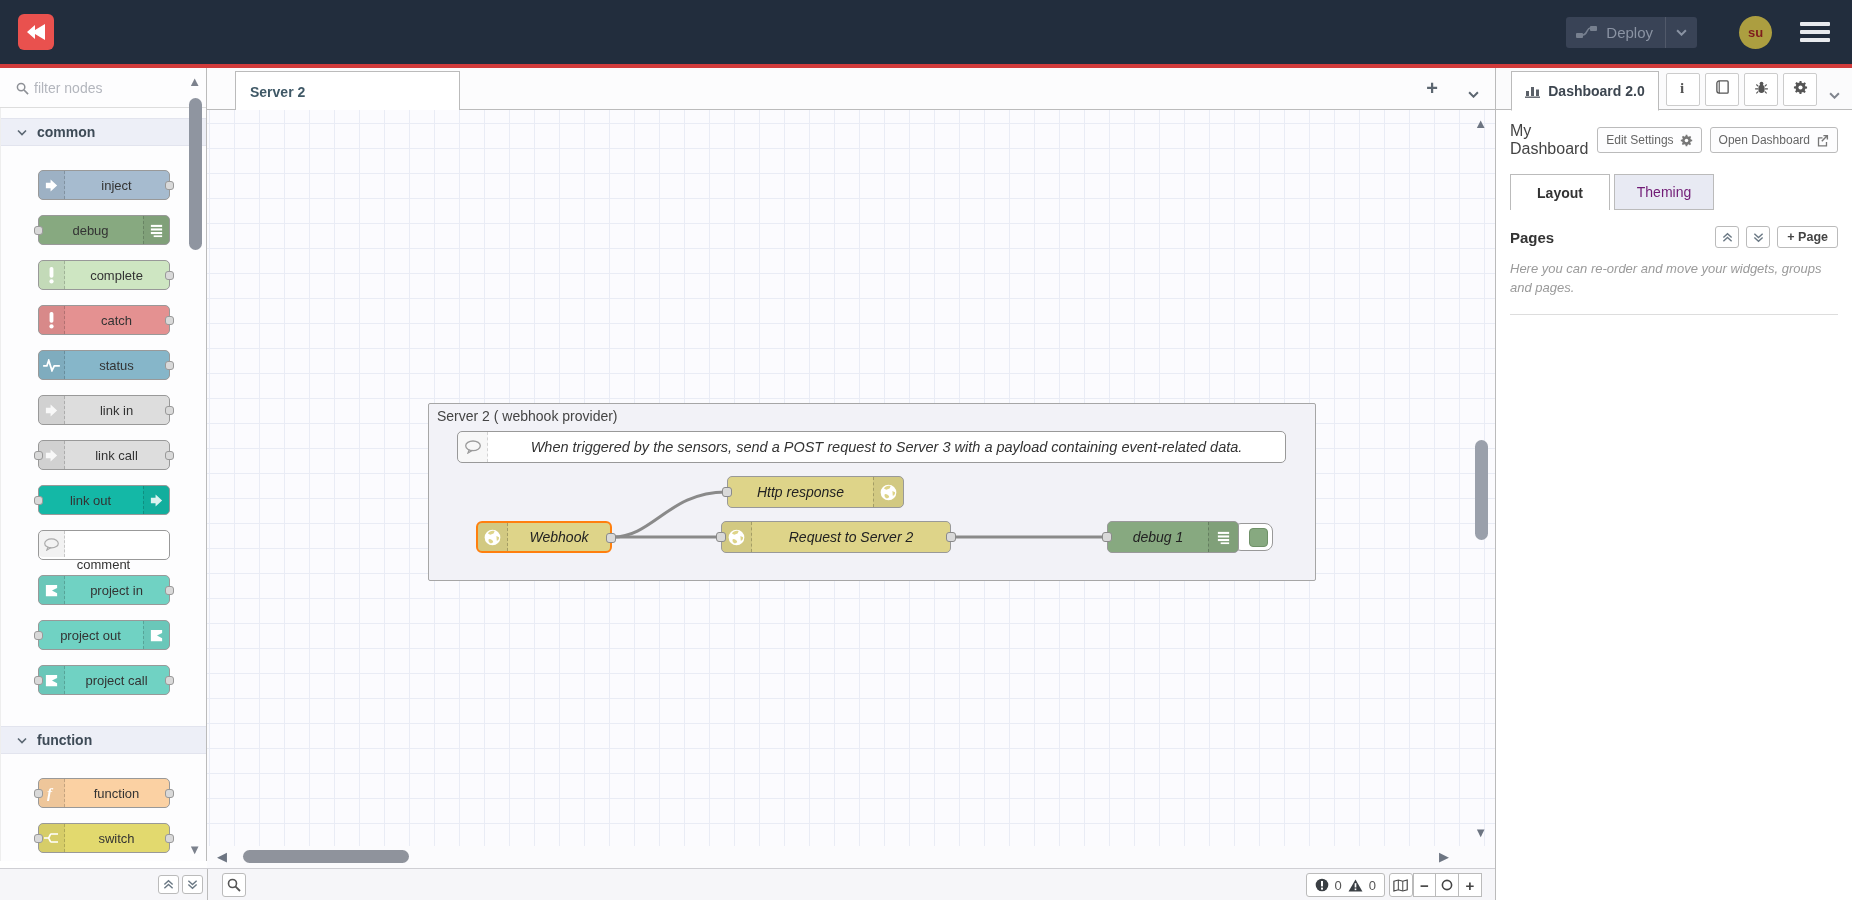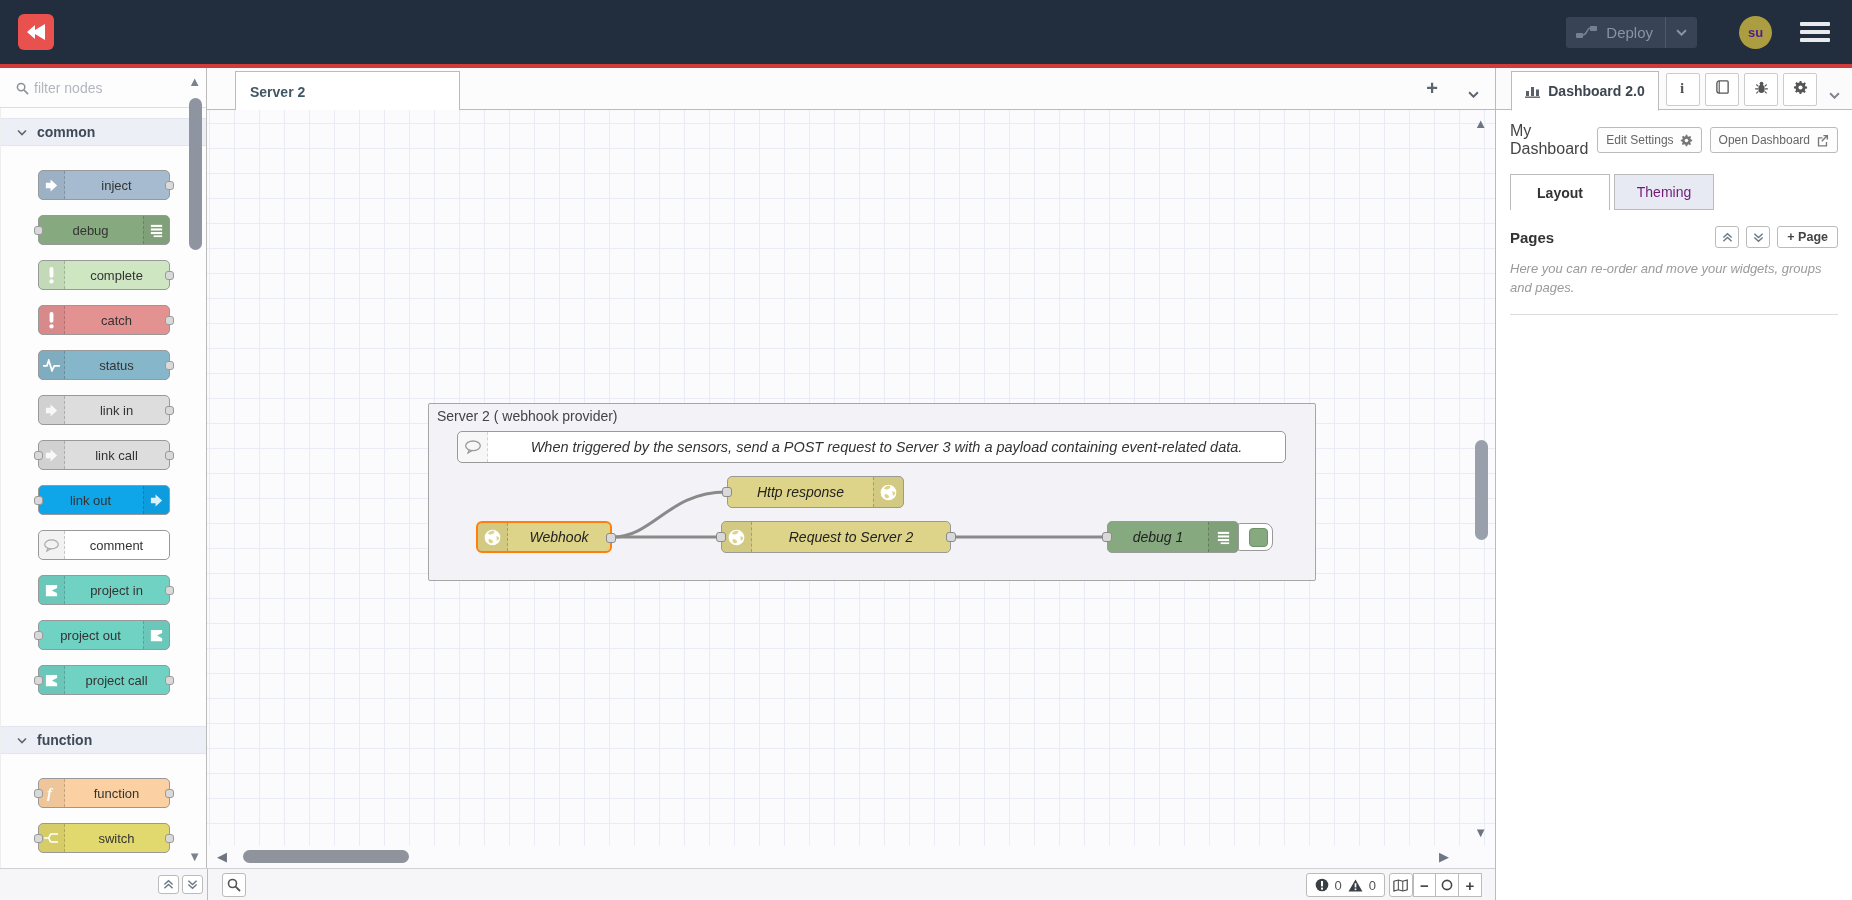--- a/index.html
+++ b/index.html
@@ -7,27 +7,27 @@
 
   
   .header { position:absolute; left:0; top:0; width:1852px; height:64px; background:#222d3d; display:flex; align-items:center; }
   .logo { width:36px; height:36px; border-radius:6px; background:#e9514e; margin-left:18px; display:flex; align-items:center; justify-content:center; }
   .app-title { color:#fff; font-size:19px; margin-left:14px; letter-spacing:.2px; }
   .header-right { position:absolute; right:0; top:0; height:64px; display:flex; align-items:center; }
   .deploy-btn { height:31px; background:#394356; border-radius:3px; display:flex; align-items:center; color:#8a93a3; font-size:15px; margin-right:42px; cursor:default; }
   .deploy-main { display:flex; align-items:center; padding:0 12px 0 10px; }
   .deploy-label { margin-left:8px; }
   .deploy-caret { border-left:1px solid rgba(255,255,255,.12); padding:0 10px; height:100%; display:flex; align-items:center; }
-  .avatar { width:33px; height:33px; border-radius:50%; background:#ac9e40; color:#4c1d95; font-size:13px; font-weight:bold; display:flex; align-items:center; justify-content:center; margin-right:28px; cursor:pointer; }
+  .avatar { width:33px; height:33px; border-radius:50%; background:#ac9e40; color:#7f1d1d; font-size:13px; font-weight:bold; display:flex; align-items:center; justify-content:center; margin-right:28px; cursor:pointer; }
   .hamburger { width:30px; margin-right:22px; cursor:pointer; }
   .hamburger span { display:block; height:4px; background:#e8eaee; border-radius:1px; margin:4px 0; }
   .red-line { position:absolute; left:0; top:64px; width:1852px; height:4px; background:#d23b3b; }
 
   
-  .palette { position:absolute; left:0; top:68px; width:207px; bottom:32px; background:#fdfdfe; border-right:1px solid #bbb; }
+  .palette { position:absolute; left:0; top:68px; width:207px; bottom:39px; background:#fdfdfe; border-right:1px solid #bbb; }
   .search-row { position:relative; height:40px; border-bottom:1px solid #ddd; }
   .search-row input { position:absolute; left:34px; top:8px; width:160px; height:24px; border:none; outline:none; font-size:14px; color:#444; background:transparent; font-family:"Liberation Sans",sans-serif; }
   .search-row input::placeholder { color:#b3b6bd; }
   .search-glyph { position:absolute; left:16px; top:13px; }
   .palette-content { position:absolute; left:0; top:40px; right:0; bottom:0; overflow:hidden; border-left:1px solid #eee; }
   .pcat-header { height:28px; background:#edeff7; border-top:1px solid #e2e4ee; border-bottom:1px solid #e2e4ee; display:flex; align-items:center; padding-left:16px; margin-top:10px; cursor:pointer;text-align:right; }
   .pcat-header:first-child { margin-top:10px; }
   .pcat-label { font-size:14px; font-weight:bold; color:#3e4b57; margin-left:10px; }
   .pcat-items { padding:24px 0 6px 0; }
   .pnode { position:relative; width:132px; height:30px; margin:0 auto 15px auto; border:1px solid #999; border-radius:5px; display:flex; cursor:grab; }
@@ -227,30 +227,30 @@
         <div class="pnode" style="background: rgb(221, 221, 221);">
           <span class="picon side-l">
             <svg width="15" height="15" viewBox="0 0 16 16">
               <path d="M2 5h5V1.5L14 8l-7 6.5V11H2z" fill="rgba(255,255,255,.85)"></path>
             </svg>
           </span>
           <span class="plabel">link call</span>
           <span class="pport l"></span>
           <span class="pport r"></span>
         </div>
-        <div class="pnode" style="background: #0ea5e9;">
+        <div class="pnode" style="background: #14b8a6;">
           <span class="plabel">link out</span>
           <span class="picon side-r">
             <svg width="15" height="15" viewBox="0 0 16 16">
               <path d="M2 5h5V1.5L14 8l-7 6.5V11H2z" fill="rgba(255,255,255,.85)"></path>
             </svg>
           </span>
           <span class="pport l"></span>
         </div>
-        <div class="pnode" style="background: rgb(255, 255, 255);">
+        <div class="pnode" style="background: rgb(255, 255, 255); flex-direction: column;">
           <span class="picon side-l">
             <svg width="17" height="13" viewBox="0 0 18 14">
               <ellipse cx="9" cy="5.8" rx="7.3" ry="4.8" fill="none" stroke="#aaa" stroke-width="1.3"></ellipse>
               <path d="M5.2 9.6 L4 13 L8.6 10.3" fill="none" stroke="#aaa" stroke-width="1.3"></path>
             </svg>
           </span>
           <span class="plabel">comment</span>
         </div>
         <div class="pnode" style="background: rgb(112, 210, 195);">
           <span class="picon side-l">

